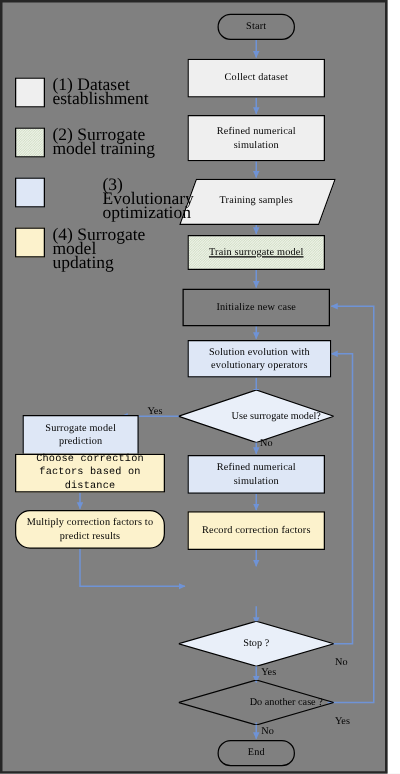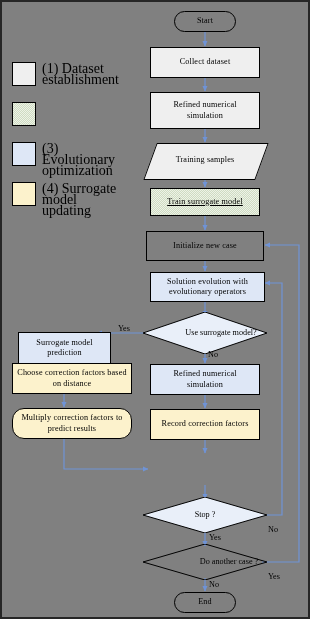--- a/index.html
+++ b/index.html
@@ -152,23 +152,24 @@
 
   <div id="legend">
 
     <div class="legend-row" style="left:0px;top:5px;">
       <div class="legend-swatch" style="background:#EFEFEF;"></div>
       <div class="legend-label">(1) Dataset establishment</div>
     </div>
 
     <div class="legend-row" style="left:0px;top:45px;">
       <div class="legend-swatch fill-green"></div>
-    </div>
-
-    <div class="legend-row" style="left:0px;top:85px;">
+      <div class="legend-label">(2) Surrogate model training</div>
+    </div>
+
+    <div class="legend-row" style="left:0px;top:85px;gap:40px;">
       <div class="legend-swatch" style="background:#DEE7F6;"></div>
       <div class="legend-label">(3) Evolutionary optimization</div>
     </div>
 
     <div class="legend-row" style="left:0px;top:125px;">
       <div class="legend-swatch" style="background:#FCF2CC;"></div>
       <div class="legend-label">(4) Surrogate model updating</div>
     </div>
   </div>
 
@@ -191,21 +192,21 @@
 
   <div class="decision" style="left:141px;top:310px;width:124px;height:42px;">
     <svg class="dia" viewBox="0 0 124 42" xmlns="http://www.w3.org/2000/svg">
       <polygon points="62,0 124,21 62,42 0,21" fill="#E9EFF9" stroke="#000" stroke-width="1"></polygon>
     </svg>
     <div class="txt" style="padding:0 16px;">Use surrogate model?</div>
   </div>
 
   <div class="node process fill-blue" style="left:16px;top:317px;width:93px;height:32px;padding:0 4px;margin-top:13px;">Surrogate model prediction</div>
 
-  <div class="node process fill-yellow" style="left:10px;top:361px;width:120px;height:31px;padding:12px 3px;">Choose correction factors based on distance</div>
+  <div class="node process fill-yellow" style="left:10px;top:361px;width:120px;height:31px;padding:12px 3px;font-family:Liberation Mono, monospace;">Choose correction factors based on distance</div>
 
   <div class="node process fill-yellow" style="left:10px;top:406px;width:120px;height:31px;padding:0 3px;border-radius:12px;">Multiply correction factors to predict results</div>
 
   <div class="node process fill-blue" style="left:148px;top:362px;width:110px;height:31px;padding:0 5px;">Refined numerical simulation</div>
 
   <div class="node process fill-yellow" style="left:148px;top:407px;width:110px;height:31px;padding:0 3px;">Record correction factors</div>
 
 
   <div class="decision" style="left:141px;top:495px;width:124px;height:36px;">
     <svg class="dia" viewBox="0 0 124 36" xmlns="http://www.w3.org/2000/svg">

